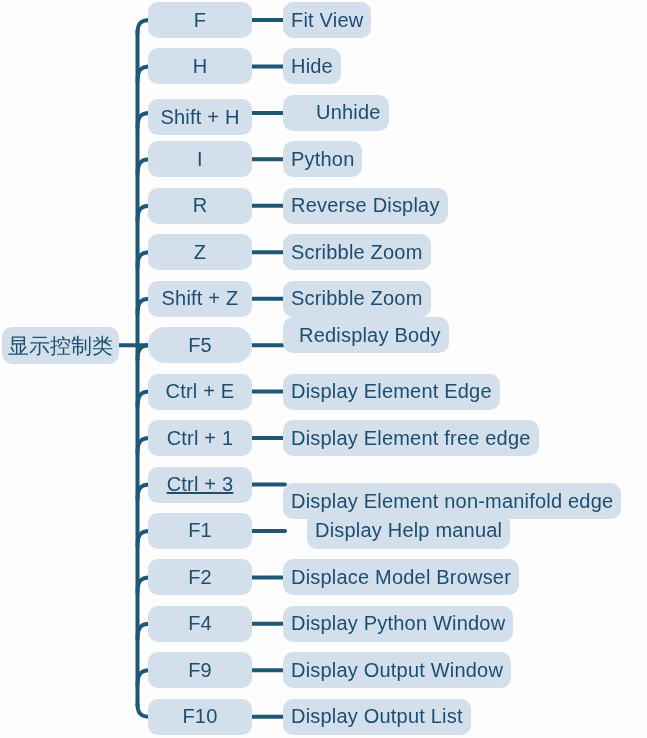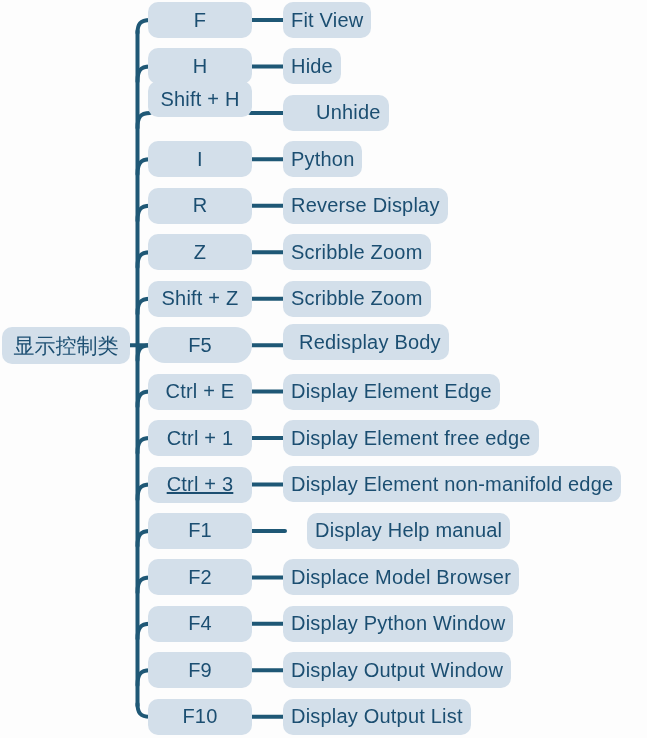--- a/index.html
+++ b/index.html
@@ -39,21 +39,21 @@
     justify-content: center;
   }
   .desc-node {
     left: 283px;
     padding: 0 8px;
   }
   .root-node {
     position: absolute;
     left: 2px;
     top: 327px;
-    width: 128px;
+    width: 117px;
     height: 37px;
     box-sizing: border-box;
     border-radius: 10px;
     background: var(--fill, #d3dfea);
     color: var(--text, #1b4e71);
     display: flex;
     align-items: center;
     justify-content: center;
     font-size: 21px;
     z-index: 2;
@@ -98,38 +98,38 @@
       <path d="M 150 716.75 C 140 716.75, 137.5 712.25, 137.5 703.75" fill="none" stroke="#1f5876" stroke-width="4" stroke-linecap="round"></path>
       <path d="M 137.5 31 L 137.5 705.75" fill="none" stroke="#1f5876" stroke-width="4" stroke-linecap="round"></path>
       <path d="M 114 345.15000000000003 L 151 345.15000000000003" fill="none" stroke="#1f5876" stroke-width="4" stroke-linecap="round"></path>
     </svg>
   <div class="root-node">显示控制类</div>
   <div id="rows">
       <div class="node key-node" style="top: 2px;">F</div>
       <div class="node desc-node" style="top: 2px;">Fit View</div>
       <div class="node key-node" style="top: 48.45px;">H</div>
       <div class="node desc-node" style="top: 48.45px;">Hide</div>
-      <div class="node key-node" style="top: 81px;">Shift + H</div>
+      <div class="node key-node" style="top: 99px;">Shift + H</div>
       <div class="node desc-node" style="top: 94.9px; padding-left: 33px;">Unhide</div>
       <div class="node key-node" style="top: 141.35px;">I</div>
       <div class="node desc-node" style="top: 141.35px;">Python</div>
       <div class="node key-node" style="top: 187.8px;">R</div>
       <div class="node desc-node" style="top: 187.8px;">Reverse Display</div>
       <div class="node key-node" style="top: 234.25px;">Z</div>
       <div class="node desc-node" style="top: 234.25px;">Scribble Zoom</div>
       <div class="node key-node" style="top: 280.7px;">Shift + Z</div>
       <div class="node desc-node" style="top: 280.7px;">Scribble Zoom</div>
       <div class="node key-node" style="top: 327.15px; border-radius: 17px;">F5</div>
-      <div class="node desc-node" style="top: 324px; padding-left: 16px;">Redisplay Body</div>
+      <div class="node desc-node" style="top: 317px; padding-left: 16px;">Redisplay Body</div>
       <div class="node key-node" style="top: 373.6px;">Ctrl + E</div>
       <div class="node desc-node" style="top: 373.6px;">Display Element Edge</div>
       <div class="node key-node" style="top: 420.05px;">Ctrl + 1</div>
       <div class="node desc-node" style="top: 420.05px;">Display Element free edge</div>
       <div class="node key-node" style="top: 466.5px; text-decoration: underline;">Ctrl + 3</div>
-      <div class="node desc-node" style="top: 466px;">Display Element non-manifold edge</div>
+      <div class="node desc-node" style="top: 483px;">Display Element non-manifold edge</div>
       <div class="node key-node" style="top: 512.95px;">F1</div>
       <div class="node desc-node" style="top: 512.95px; margin-left: 24px;">Display Help manual</div>
       <div class="node key-node" style="top: 559.4px;">F2</div>
       <div class="node desc-node" style="top: 559.4px;">Displace Model Browser</div>
       <div class="node key-node" style="top: 605.85px;">F4</div>
       <div class="node desc-node" style="top: 605.85px;">Display Python Window</div>
       <div class="node key-node" style="top: 652.3px;">F9</div>
       <div class="node desc-node" style="top: 652.3px; text-align: right;">Display Output Window</div>
       <div class="node key-node" style="top: 698.75px;">F10</div>
       <div class="node desc-node" style="top: 698.75px;">Display Output List</div>

